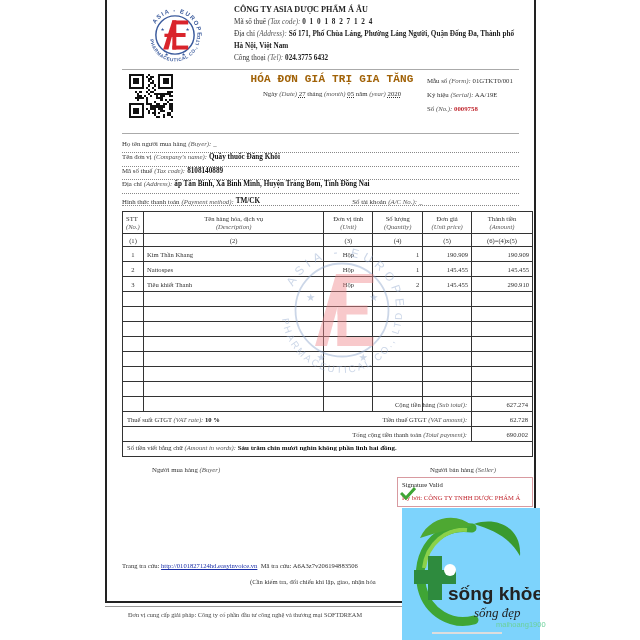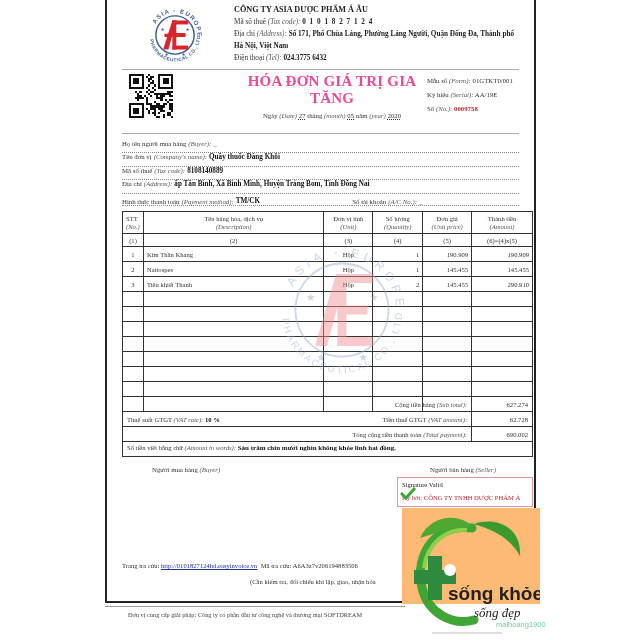--- a/index.html
+++ b/index.html
@@ -13,21 +13,21 @@
   
   .logo { position: absolute; left: 30px; top: 2px; width: 66px; height: 66px; }
   .company { position: absolute; left: 122px; top: 4px; font-size: 7.2px; line-height: 12px; color: #333; }
   .company .name { font-weight: bold; font-size: 8.2px; color: #222; }
   .company b { color: #222; }
   .company i { color: #555; }
   .hr { position: absolute; left: 10px; right: 10px; height: 1px; background: #aaa; }
 
   .qr { position: absolute; left: 17px; top: 74px; width: 44px; height: 44px; }
   .title-block { position: absolute; left: 120px; top: 73px; width: 200px; text-align: center; }
-  .title { color: #ec4899; font-weight: bold; font-size: 15px; letter-spacing: 0.2px; }
+  .title { color: #a16207; font-weight: bold; font-size: 11px; letter-spacing: 0.2px; font-family: Liberation Mono, monospace; }
   .subtitle { color: #c0262e; font-weight: bold; font-style: italic; font-size: 8.5px; margin-top: 4px; }
   .date { font-size: 6.8px; margin-top: 5px; color: #333; }
   .date i { color: #555; }
   .date u { text-decoration: underline dotted; }
   .meta { position: absolute; left: 315px; top: 74px; font-size: 6.8px; line-height: 14px; color: #333; }
   .meta i { color: #555; }
   .meta .red { color: #c0262e; font-weight: bold; }
 
   
   .buyer { position: absolute; left: 10px; right: 10px; top: 140px; font-size: 6.8px; color: #333; }
@@ -66,21 +66,21 @@
   .lookup { position: absolute; left: 10px; top: 562px; font-size: 6.6px; color: #333; white-space: nowrap; }
   .lookup a { color: #1a2fa8; text-decoration: underline; }
   .lookup-note { position: absolute; left: 138px; top: 578px; font-size: 6.6px; color: #333; white-space: nowrap; }
 
   .provider-line { position: absolute; left: 105px; top: 606px; width: 300px; height: 1px; background: #999; }
   .provider { position: absolute; left: 128px; top: 611px; font-size: 6.3px; color: #444; white-space: nowrap; }
 
   .watermark { position: absolute; left: 155px; top: 235px; width: 150px; height: 150px; opacity: 0.45; pointer-events: none; }
 
   
-  .overlay { position: absolute; left: 402px; top: 508px; width: 138px; height: 96px; background: #fdba74; }
+  .overlay { position: absolute; left: 402px; top: 508px; width: 138px; height: 132px; background: #7dd3fc; }
   .overlay-sub { position: absolute; left: 496px; top: 620px; font-size: 7.5px; color: #6bd19b; font-family: "Liberation Sans", sans-serif; }
 </style>
 </head>
 <body>
 
 <div class="frame">
 <div class="inner">
 
   <svg class="logo" viewBox="0 0 100 100">
     <defs>
@@ -109,21 +109,21 @@
       <i>(Tax code):</i>
       <b style="letter-spacing:1px">0 1 0 1 8 2 7 1 2 4</b>
     </div>
     <div>
       <span>Địa chỉ</span>
       <i>(Address):</i>
       <b>Số 171, Phố Chùa Láng, Phường Láng Người, Quận Đống Đa, Thành phố</b>
     </div>
     <div><b>Hà Nội, Việt Nam</b></div>
     <div>
-      <span>Điện thoại</span>
+      <span>Công thoại</span>
       <i>(Tel):</i>
       <b>024.3775 6432</b>
     </div>
   </div>
 
   <div class="hr" style="top:69px"></div>
 
   <svg class="qr" viewBox="0 0 21 21" shape-rendering="crispEdges">
     <g fill="#111" id="qrg">
           <rect x="9" y="0" width="1" height="1"></rect>
@@ -456,21 +456,21 @@
       </td>
       <td class="r">62.728</td>
     </tr>
     <tr>
       <td class="r"><span>Tổng cộng tiền thanh toán</span> <i>(Total payment):</i></td>
       <td class="r">690.002</td>
     </tr>
   </tbody>
       </table>
   <div class="words">
-    <span>Số tiền viết bằng chữ</span> <i>(Amount in words):</i> <b>Sáu trăm chín mươi nghìn không khỏe linh hai đồng.</b>
+    <span>Số tiền viết bằng chữ</span> <i>(Amount in words):</i> <b>Sáu trăm chín mươi nghìn không phần linh hai đồng.</b>
   </div>
 
   <div class="sign-buyer">
     <span>Người mua hàng</span> <i>(Buyer)</i>
   </div>
   <div class="sign-seller">
     <span>Người bán hàng</span> <i>(Seller)</i>
   </div>
   <div class="sigbox">
     <div class="valid">Signature Valid</div>

